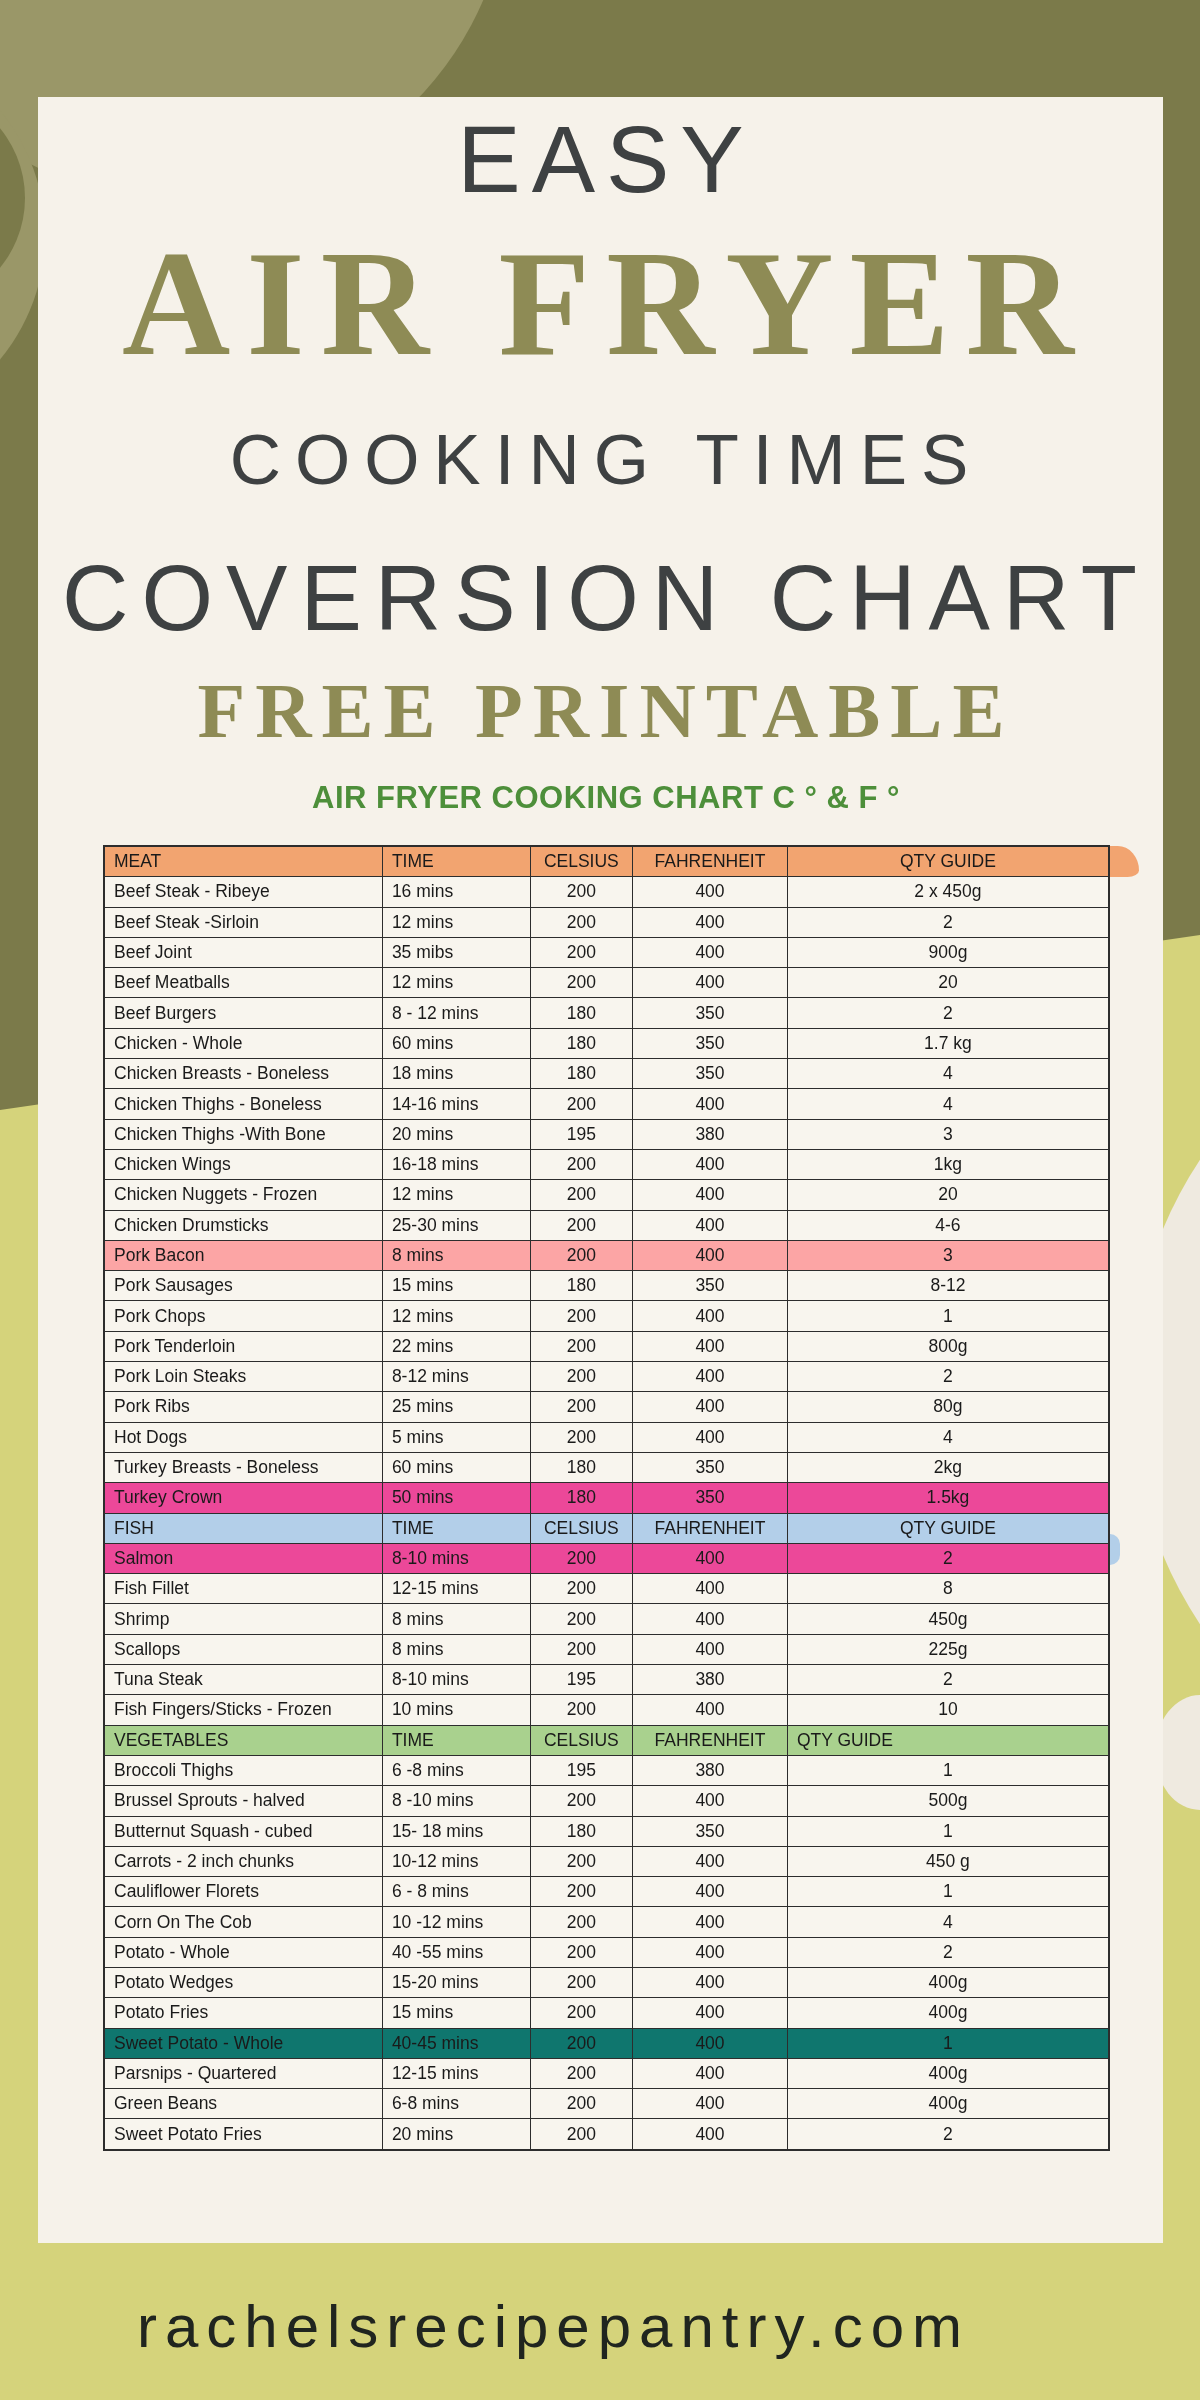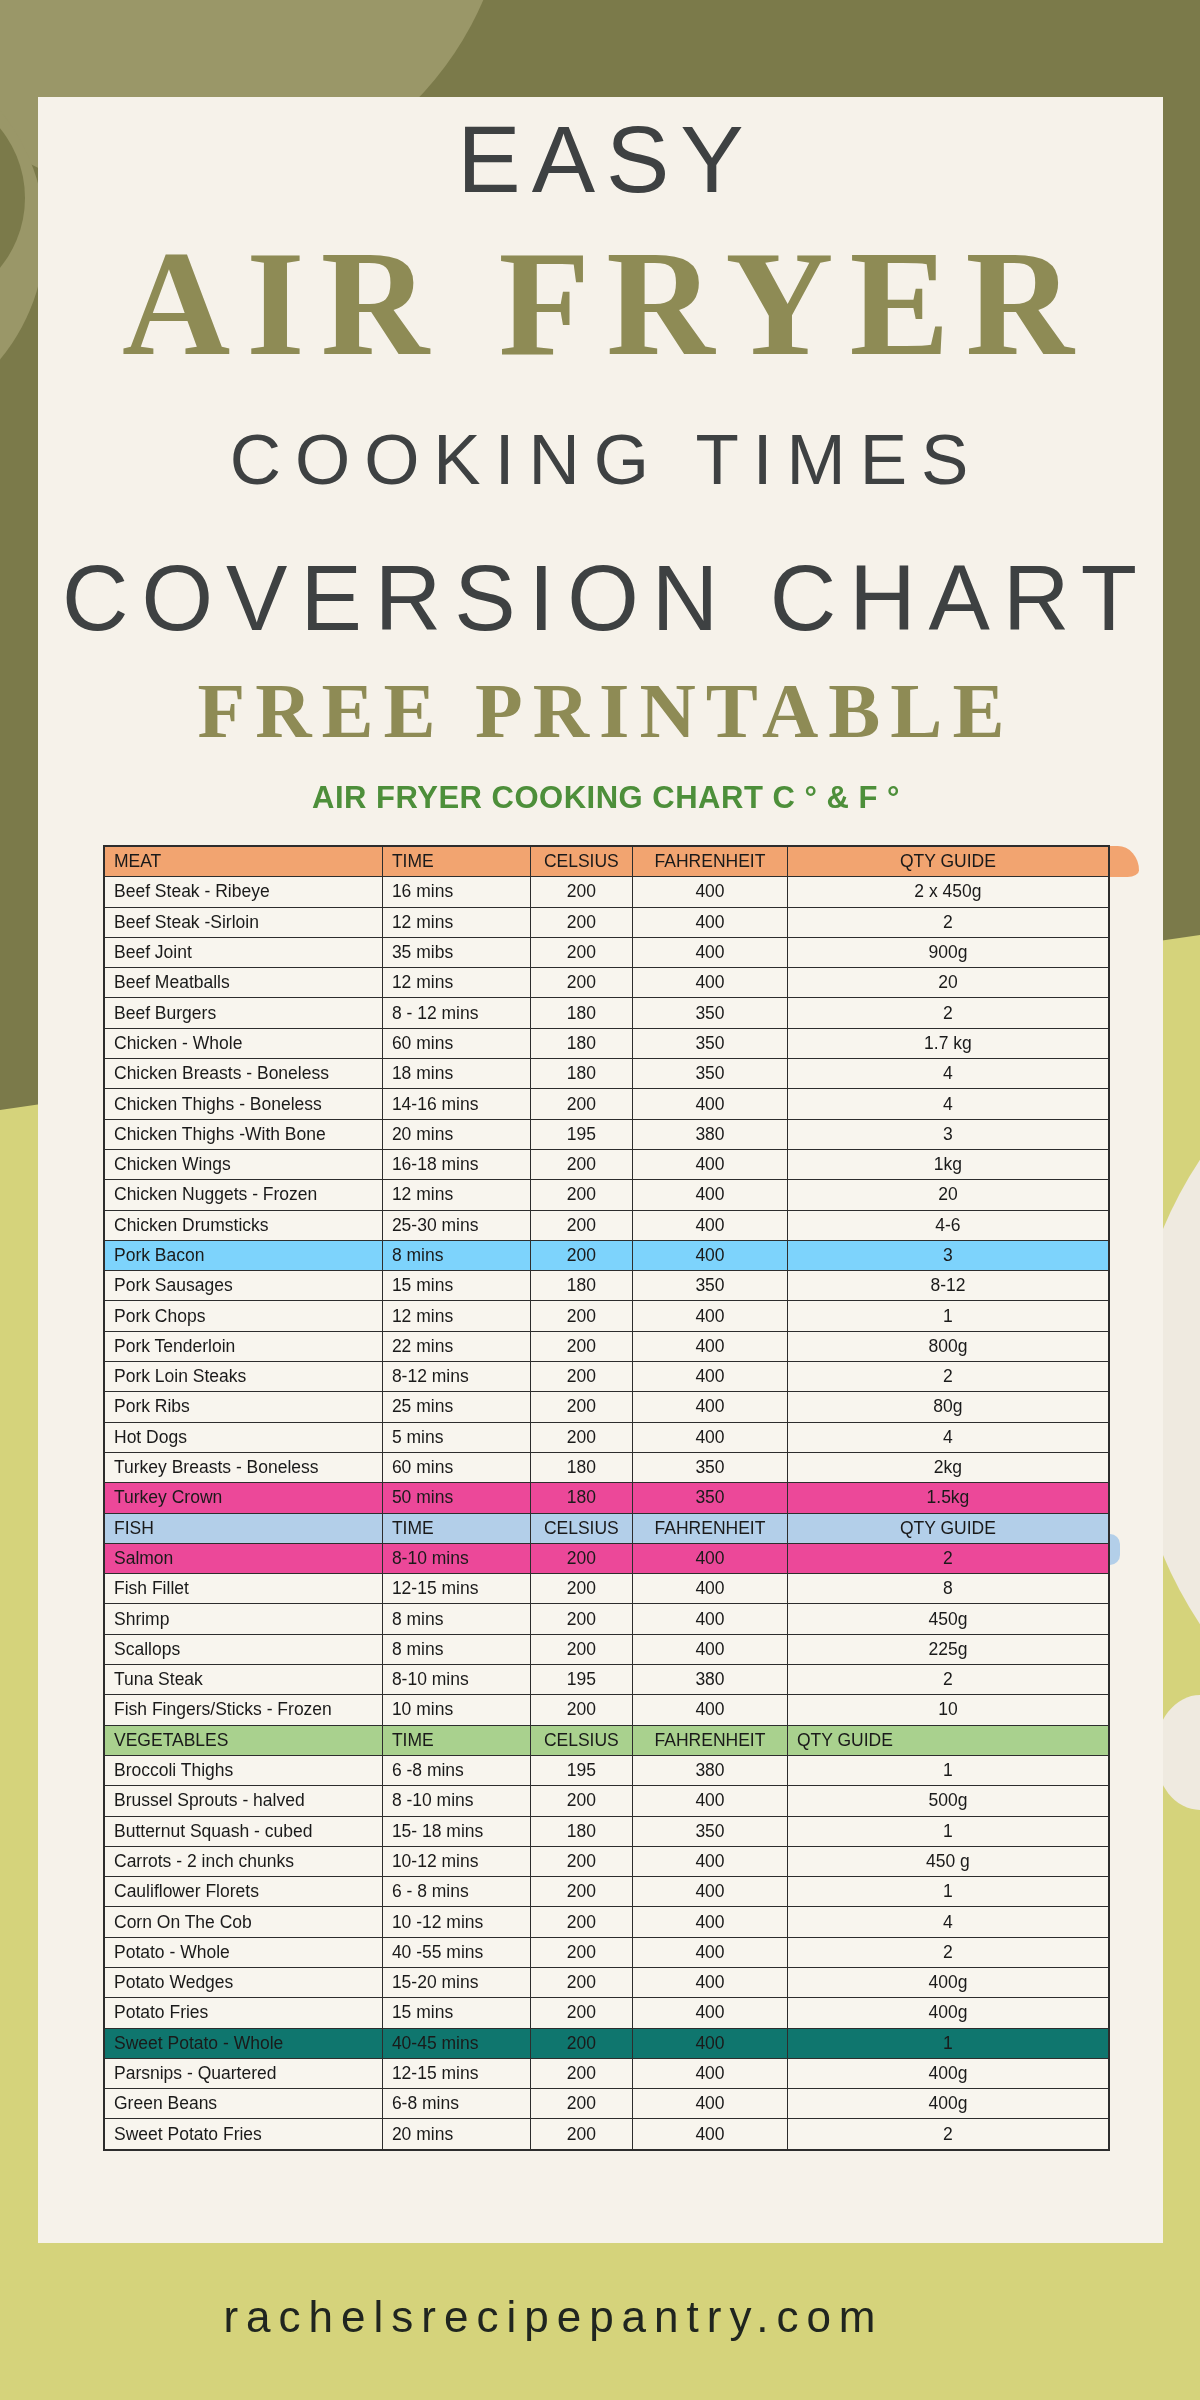--- a/index.html
+++ b/index.html
@@ -42,21 +42,21 @@
   #cook-table tr.sec td{font-weight:400;}
   
   .band-ext{position:absolute;height:31px;}
   #meat-ext{left:1106px;top:846px;width:33px;background:#f2a470;
             border-radius:0 26px 14px 0 / 0 30px 8px 0;}
   #fish-ext{left:1106px;top:1534px;width:14px;background:#b3cfe9;
             border-radius:0 10px 10px 0;}
 
   
   #footer-site{position:absolute;left:0;top:2292px;width:1107px;text-align:center;
-               font-size:44px;letter-spacing:8px;color:#20251f;}
+               font-size:60px;letter-spacing:8px;color:#20251f;}
 </style>
 </head>
 <body>
 
 <div id="stage">
   <div class="abs" id="bg-olive"></div>
   <div class="circle" id="circ-topleft"></div>
   <div class="circle" id="circ-left"></div>
   <div class="circle" id="circ-left-dark"></div>
   <div class="circle" id="blob-right-a"></div>
@@ -167,21 +167,21 @@
           <td class="c">400</td>
           <td class="c">20</td>
         </tr>
         <tr style="background: rgb(248, 245, 238);">
           <td>Chicken Drumsticks</td>
           <td>25-30 mins</td>
           <td class="c">200</td>
           <td class="c">400</td>
           <td class="c">4-6</td>
         </tr>
-        <tr style="background: #7dd3fc; margin-top: 24px;">
+        <tr style="background: #fca5a5; margin-top: 24px;">
           <td>Pork Bacon</td>
           <td>8 mins</td>
           <td class="c">200</td>
           <td class="c">400</td>
           <td class="c">3</td>
         </tr>
         <tr style="background: rgb(248, 245, 238);">
           <td>Pork Sausages</td>
           <td>15 mins</td>
           <td class="c">180</td>

